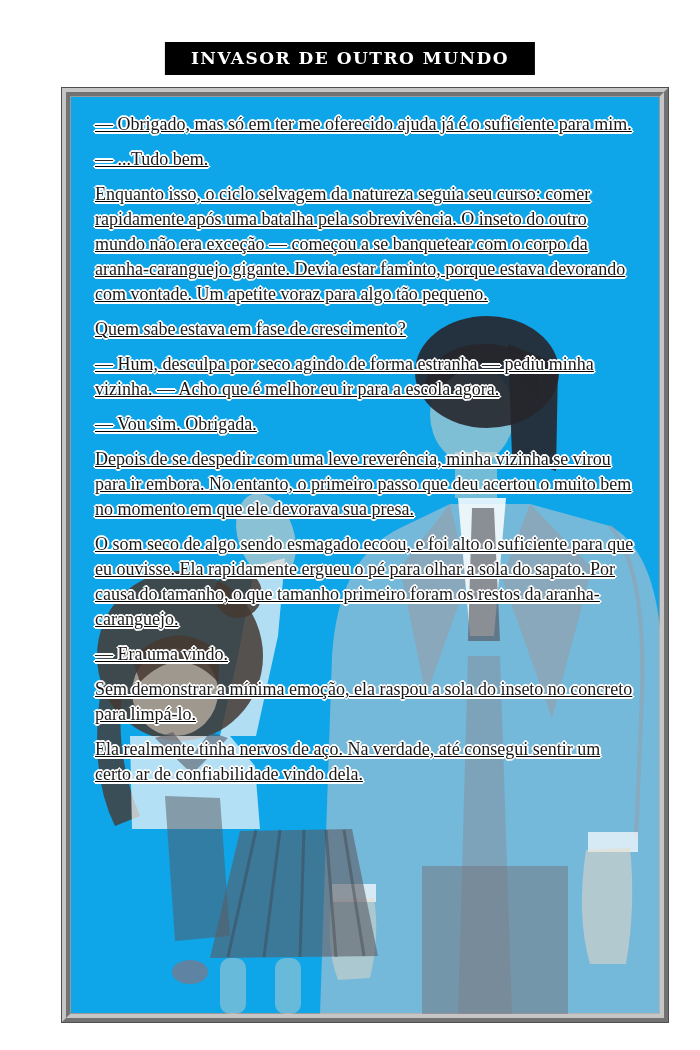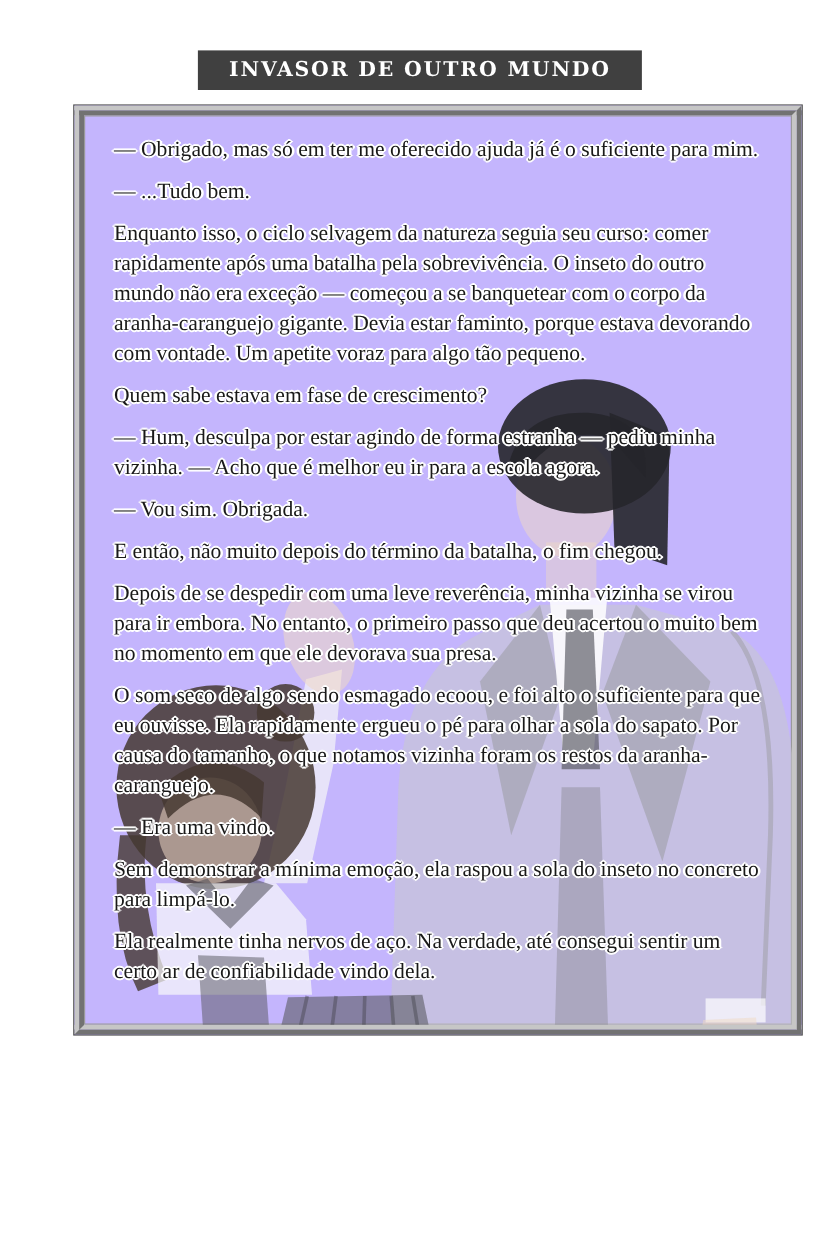--- a/index.html
+++ b/index.html
@@ -2,30 +2,31 @@
 <html><head>
 <meta charset="utf-8">
 <style>
   html,body{margin:0;padding:0;}
   body{
     width:700px;height:1050px;position:relative;background:#ffffff;
     font-family:"Liberation Serif", serif;overflow:hidden;
   }
   .banner{
     position:absolute;top:42px;left:50%;transform:translateX(-50%);
-    background:#404040;color:#ffffff;
+    background:#000000;color:#ffffff;
     padding:6px 26px 7px;white-space:nowrap;
     font-family:"DejaVu Serif", serif;font-weight:bold;font-size:17px;
     letter-spacing:1.5px;
   }
   .frame{
-    position:absolute;left:62px;top:88px;width:606px;height:774px;
-    box-sizing:border-box;background:#c4b5fd;overflow:hidden;
+    position:absolute;left:62px;top:88px;width:606px;height:934px;
+    box-sizing:border-box;background:#0ea5e9;overflow:hidden;
     border:8px ridge #c6c6c6;
     box-shadow:0 0 0 1px #4f4f4f, inset 0 0 0 1px #9a9a9a;
+    text-decoration:underline;
   }
   .bg-art{
     position:absolute;left:0;top:0;width:590px;height:918px;display:block;
   }
   .text-col{
     position:relative;z-index:2;padding:16px 20px 0 25px;
   }
   .para{
     margin:0 0 10px 0;font-size:18px;line-height:25px;color:#191919;
     text-shadow:
@@ -91,23 +92,22 @@
         <rect x="150" y="862" width="26" height="56" rx="10" fill="#f0d9c4" fill-opacity="0.4"></rect>
         <rect x="205" y="862" width="26" height="56" rx="10" fill="#f0d9c4" fill-opacity="0.4"></rect>
       </g>
     </svg>
 
     <div class="text-col" id="paragraphs">
         <p class="para">— Obrigado, mas só em ter me oferecido ajuda já é o suficiente para mim.</p>
         <p class="para">— ...Tudo bem.</p>
         <p class="para">Enquanto isso, o ciclo selvagem da natureza seguia seu curso: comer rapidamente após uma batalha pela sobrevivência. O inseto do outro mundo não era exceção — começou a se banquetear com o corpo da aranha-caranguejo gigante. Devia estar faminto, porque estava devorando com vontade. Um apetite voraz para algo tão pequeno.</p>
         <p class="para">Quem sabe estava em fase de crescimento?</p>
-        <p class="para">— Hum, desculpa por estar agindo de forma estranha — pediu minha vizinha. — Acho que é melhor eu ir para a escola agora.</p>
+        <p class="para">— Hum, desculpa por seco agindo de forma estranha — pediu minha vizinha. — Acho que é melhor eu ir para a escola agora.</p>
         <p class="para">— Vou sim. Obrigada.</p>
-        <p class="para">E então, não muito depois do término da batalha, o fim chegou.</p>
         <p class="para">Depois de se despedir com uma leve reverência, minha vizinha se virou para ir embora. No entanto, o primeiro passo que deu acertou o muito bem no momento em que ele devorava sua presa.</p>
-        <p class="para">O som seco de algo sendo esmagado ecoou, e foi alto o suficiente para que eu ouvisse. Ela rapidamente ergueu o pé para olhar a sola do sapato. Por causa do tamanho, o que notamos vizinha foram os restos da aranha-caranguejo.</p>
+        <p class="para">O som seco de algo sendo esmagado ecoou, e foi alto o suficiente para que eu ouvisse. Ela rapidamente ergueu o pé para olhar a sola do sapato. Por causa do tamanho, o que tamanho primeiro foram os restos da aranha-caranguejo.</p>
         <p class="para">— Era uma vindo.</p>
         <p class="para">Sem demonstrar a mínima emoção, ela raspou a sola do inseto no concreto para limpá-lo.</p>
         <p class="para">Ela realmente tinha nervos de aço. Na verdade, até consegui sentir um certo ar de confiabilidade vindo dela.</p>
       </div>
   </div>
 </div>
 
 </body></html>

